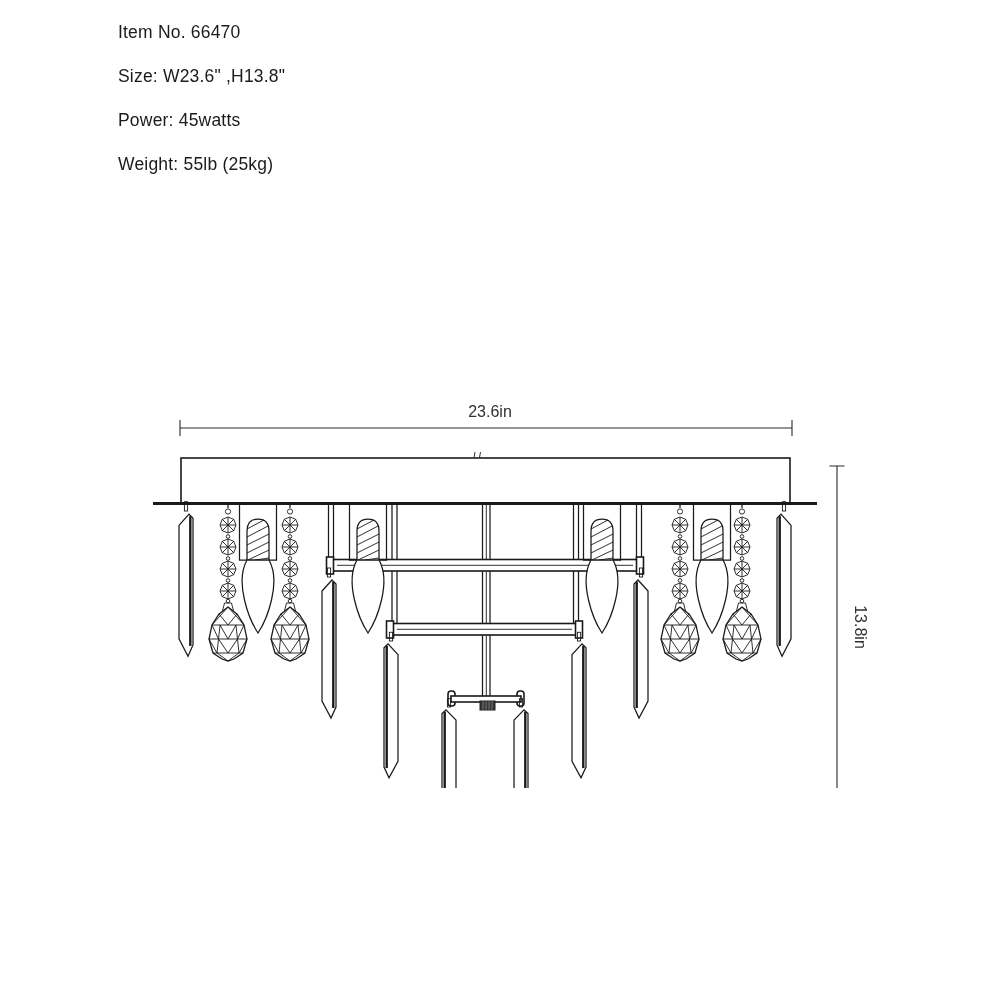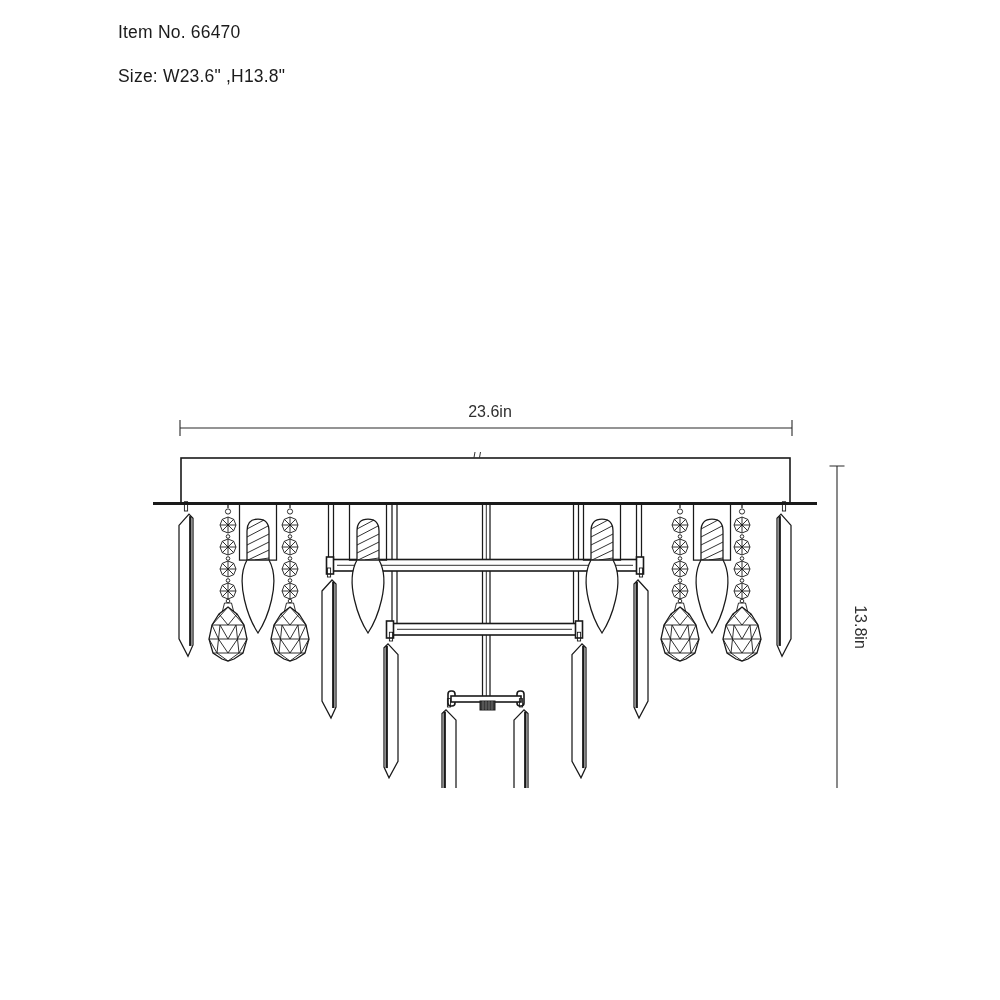--- a/index.html
+++ b/index.html
@@ -22,20 +22,22 @@
   .dimtext{fill:#2f2f2f;font-family:"Liberation Sans",sans-serif;font-size:16px;}
 </style>
 </head>
 <body>
 
 <div class="page">
 
   <div class="spec-list">
     <div class="spec-line">Item No. 66470</div>
     <div class="spec-line">Size: W23.6" ,H13.8"</div>
+    <div class="spec-line">Power: 45watts</div>
+    <div class="spec-line">Weight: 55lb (25kg)</div>
   </div>
 
   <svg class="drawing" width="1000" height="1000" viewBox="0 0 1000 1000">
 
     <defs>
 
       <g id="bead">
         <path class="thin" d="M8 0 L5.7 5.7 L0 8 L-5.7 5.7 L-8 0 L-5.7 -5.7 L0 -8 L5.7 -5.7 Z" fill="#fff"></path>
         <path class="thin" d="M-8 0 H8 M0 -8 V8 M-5.7 -5.7 L5.7 5.7 M-5.7 5.7 L5.7 -5.7"></path>
       </g>

